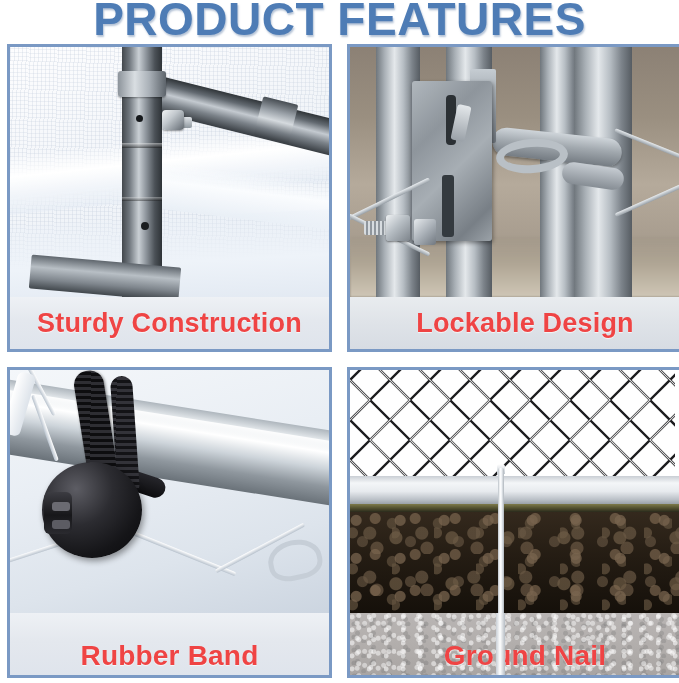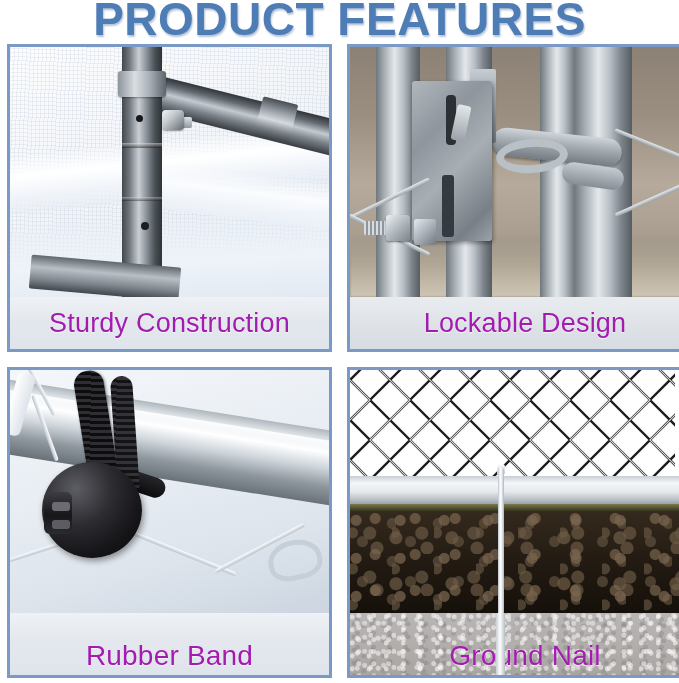--- a/index.html
+++ b/index.html
@@ -70,22 +70,22 @@
     align-items: center;
     justify-content: center;
     overflow: hidden;
   }
   .row-bottom .label-band { height: 62px; }
 
   .label-band .label-text {
     position: relative;
     z-index: 5;
     font-size: 27px;
-    font-weight: normal;
-    color: #a21caf;
+    font-weight: bold;
+    color: #ef4444;
     letter-spacing: 0.2px;
     white-space: nowrap;
     text-shadow: 0 1px 1px rgba(255,255,255,0.7);
   }
   .row-bottom .label-band .label-text { font-size: 28px; margin-top: 24px; }
 
   
   .band-bg {
     position: absolute;
     left: 0; top: 0; right: 0; bottom: 0;

